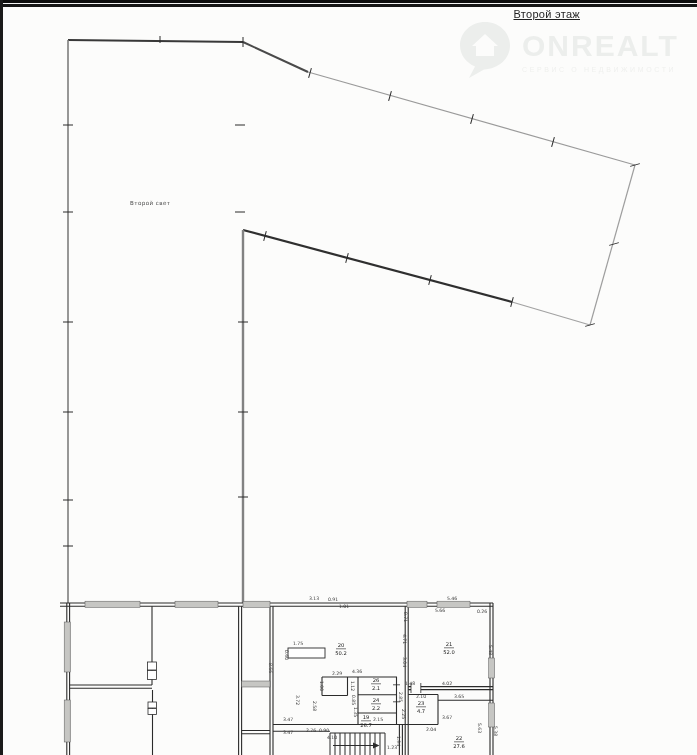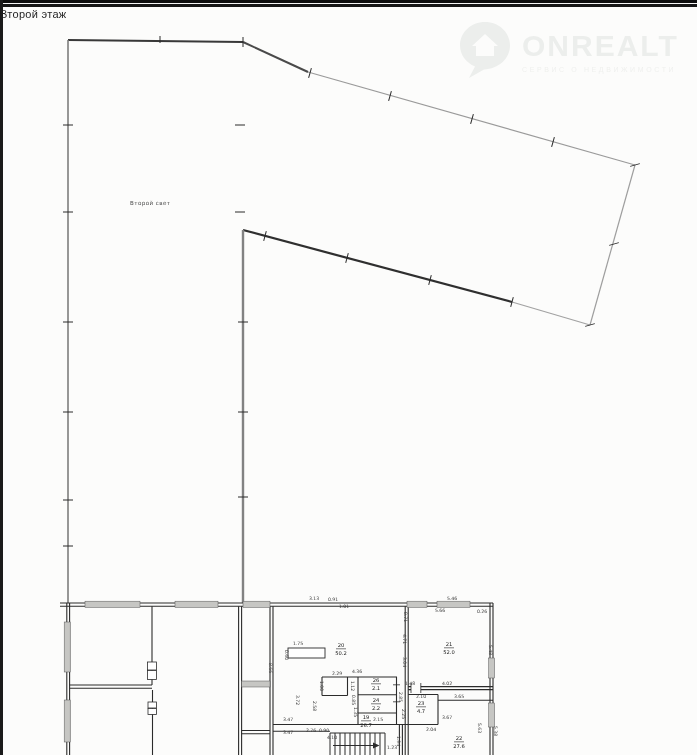--- a/index.html
+++ b/index.html
@@ -12,21 +12,21 @@
   }
   .scan-top{
     position:absolute;left:0;top:0;width:697px;height:7px;
     background:linear-gradient(to bottom,#0d0d0d 0 3.2px,#f5f5f5 3.2px 4.4px,#161616 4.4px 7px);
   }
   .scan-left{
     position:absolute;left:0;top:0;width:3px;height:755px;background:#1a1a1a;
   }
   .page-title{
     position:absolute;left:0;top:8px;width:580px;
-    text-align:left;font-size:11px;color:#1f1f1f;letter-spacing:.3px;
+    text-align:right;font-size:11px;color:#1f1f1f;letter-spacing:.3px;text-decoration:underline;
   }
   .watermark{
     position:absolute;right:6px;top:16px;width:235px;height:72px;
     display:flex;align-items:center;gap:8px;
     color:#ecedeb;user-select:none;
   }
   .wm-text{display:flex;flex-direction:column;line-height:1;}
   .wm-brand{font-size:30px;font-weight:bold;letter-spacing:2px;color:#eceeec;}
   .wm-tagline{font-size:7px;letter-spacing:2.6px;margin-top:5px;color:#eff0ee;white-space:nowrap;}
   svg text{font-family:"DejaVu Sans", sans-serif;}

